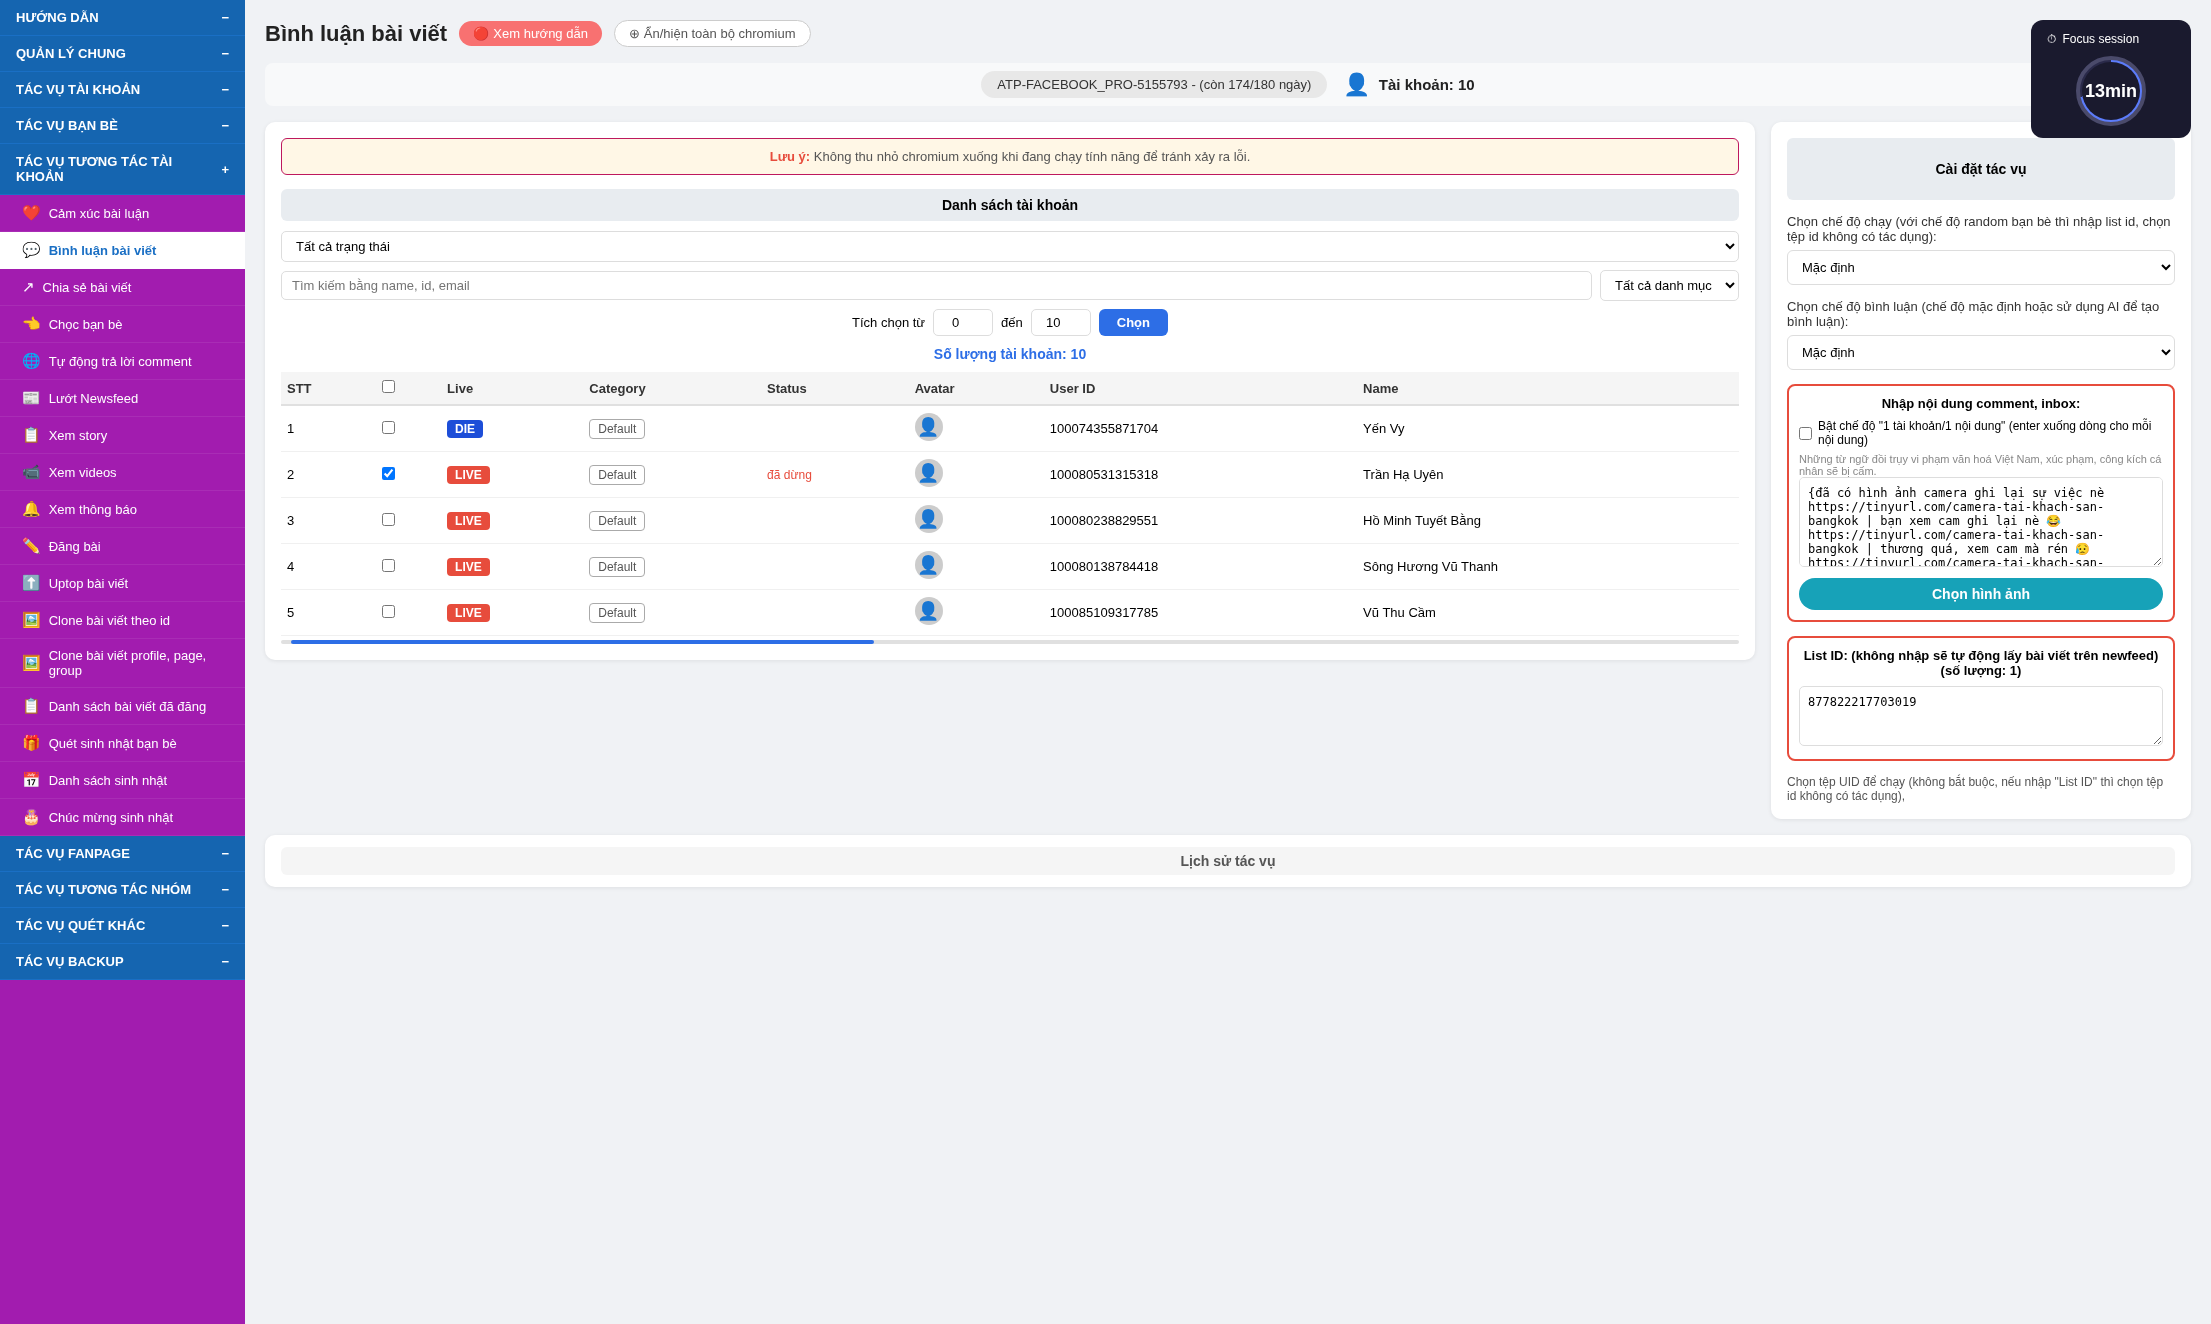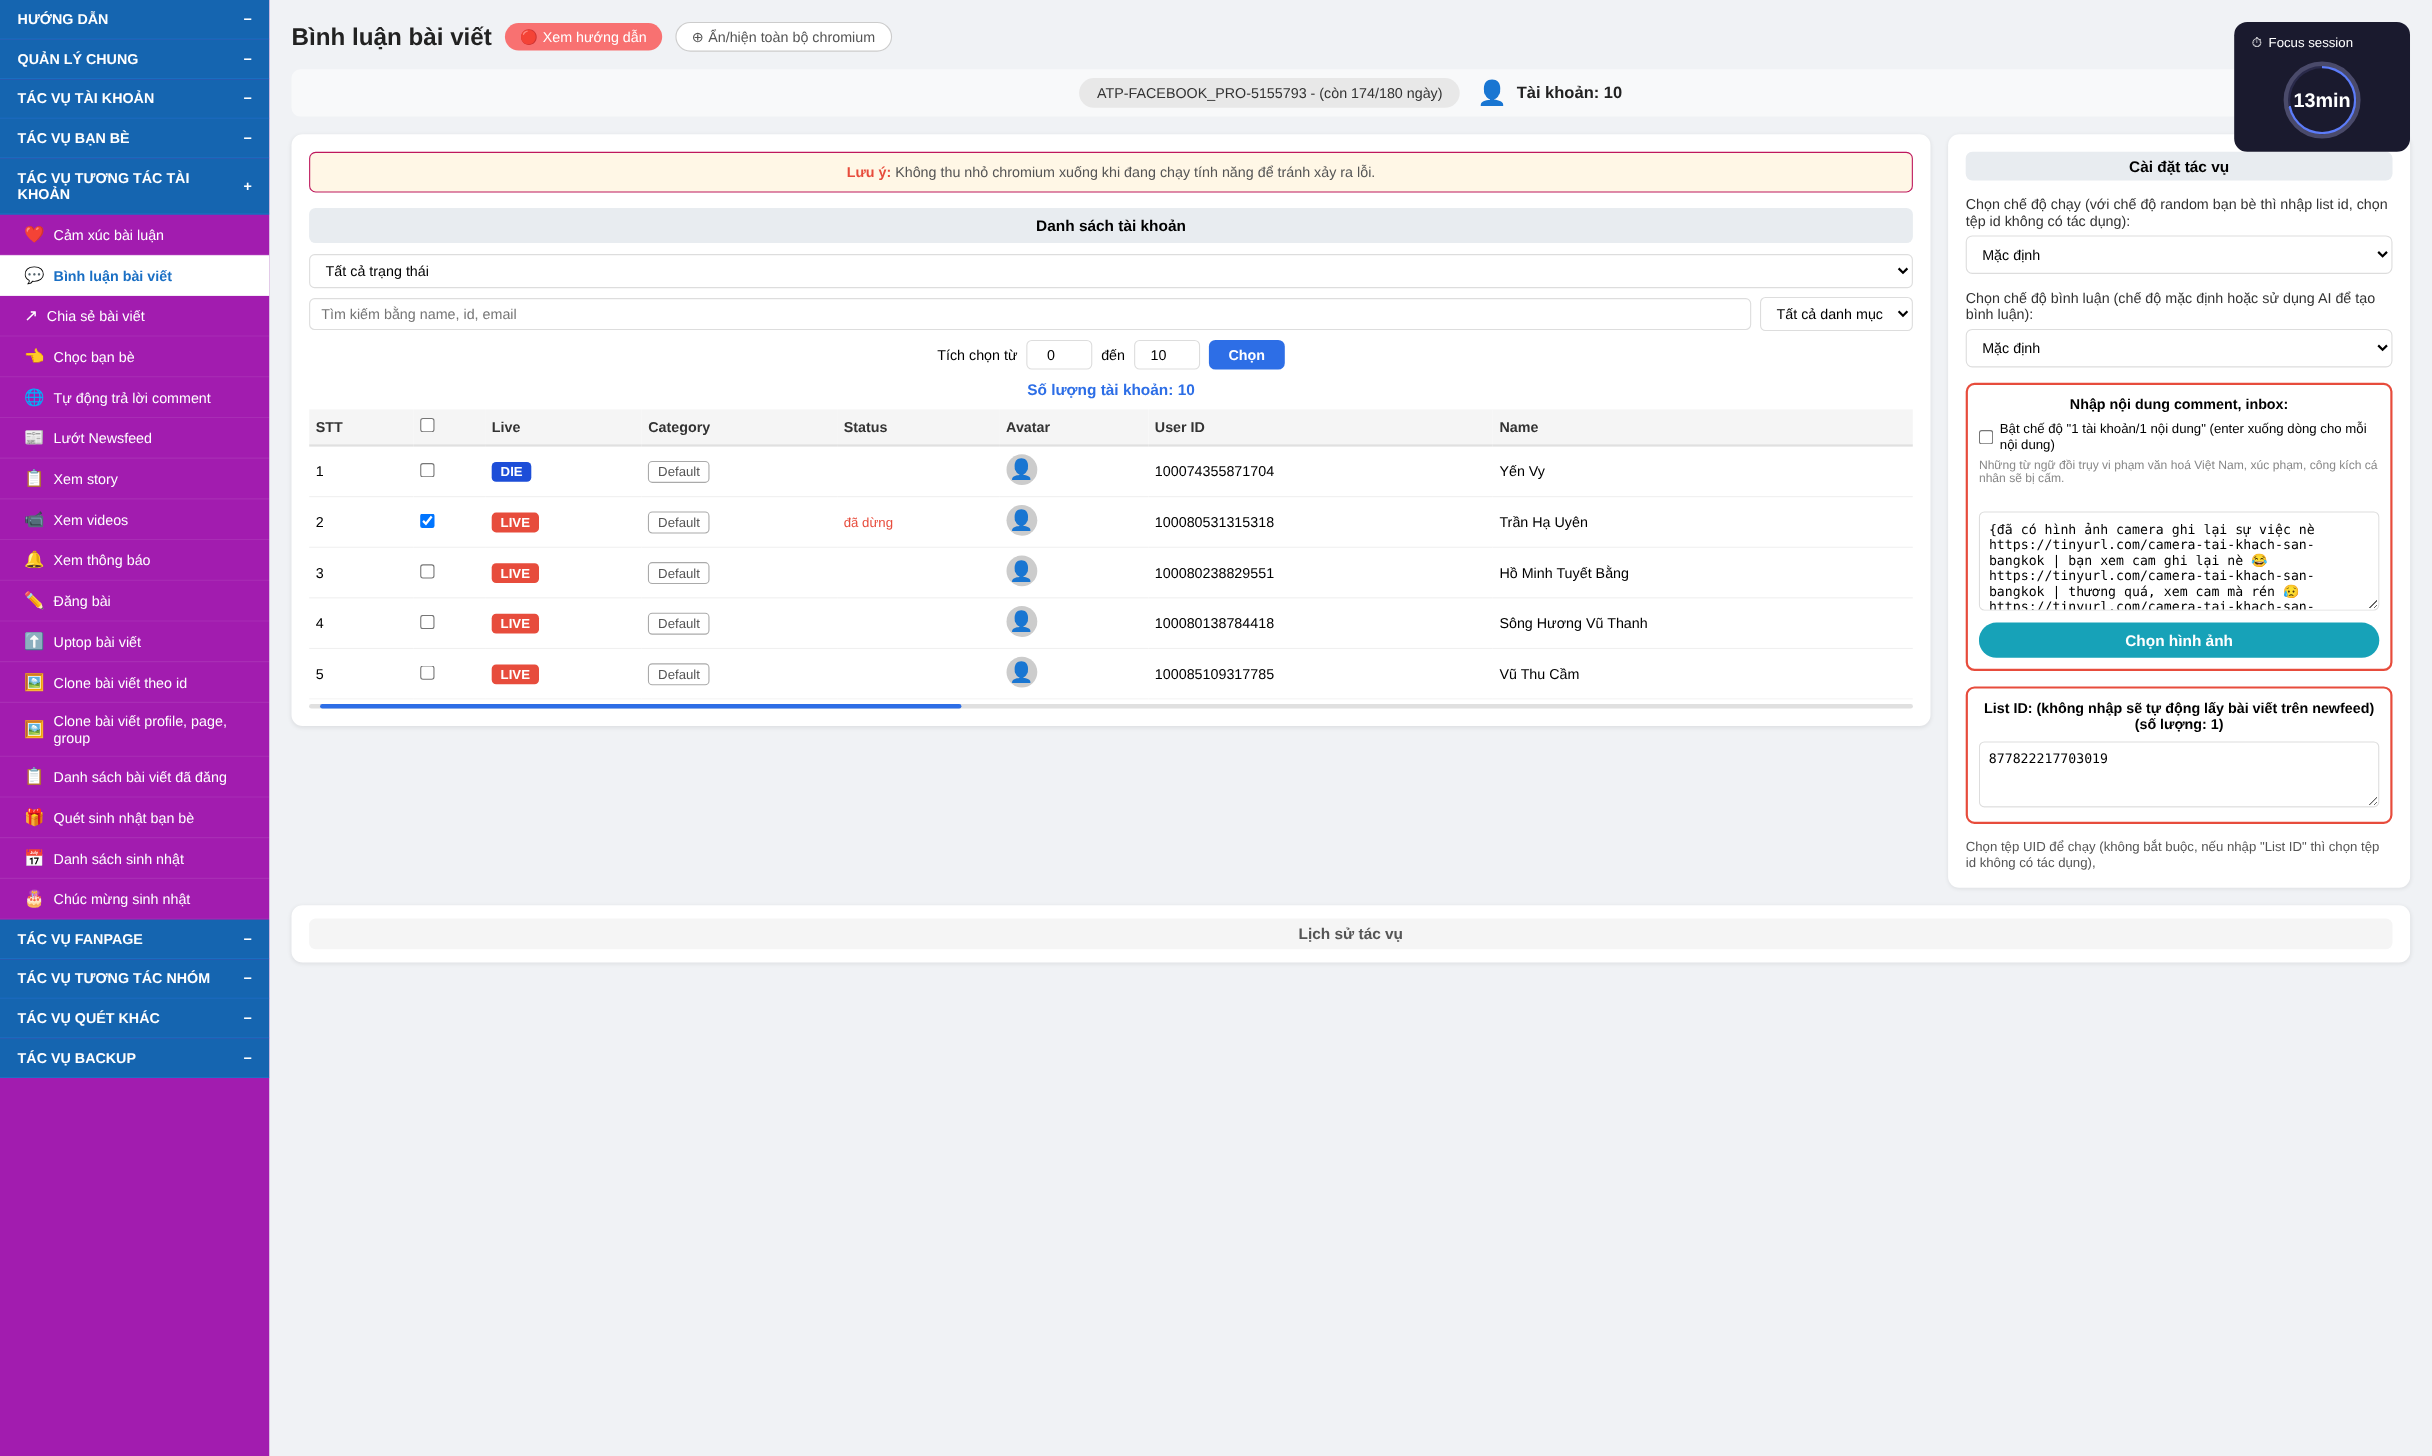--- a/index.html
+++ b/index.html
@@ -256,21 +256,21 @@
       color: #555;
       padding: 6px;
       background: #f5f5f5;
       border-radius: 6px;
     }
 
     
     .right-section-title {
       text-align: center;
       background: #e8ecf0;
-      padding: 5px;
+      padding: 23px;
       border-radius: 6px;
       font-weight: bold;
       font-size: 14px;
       margin-bottom: 14px;
     }
     .right-label { font-size: 13px; color: #333; margin-bottom: 6px; }
     .right-select {
       width: 100%;
       padding: 8px 10px;
       border: 1px solid #ddd;
@@ -294,21 +294,21 @@
     .checkbox-row {
       display: flex;
       align-items: center;
       gap: 6px;
       margin-bottom: 6px;
       font-size: 12px;
     }
     .warning-text {
       font-size: 11px;
       color: #888;
-      margin-bottom: 24px;
+      margin-bottom: 0;
     }
     .comment-textarea {
       width: 100%;
       height: 90px;
       border: 1px solid #ddd;
       border-radius: 5px;
       padding: 8px;
       font-size: 12px;
       resize: vertical;
       margin-bottom: 8px;

